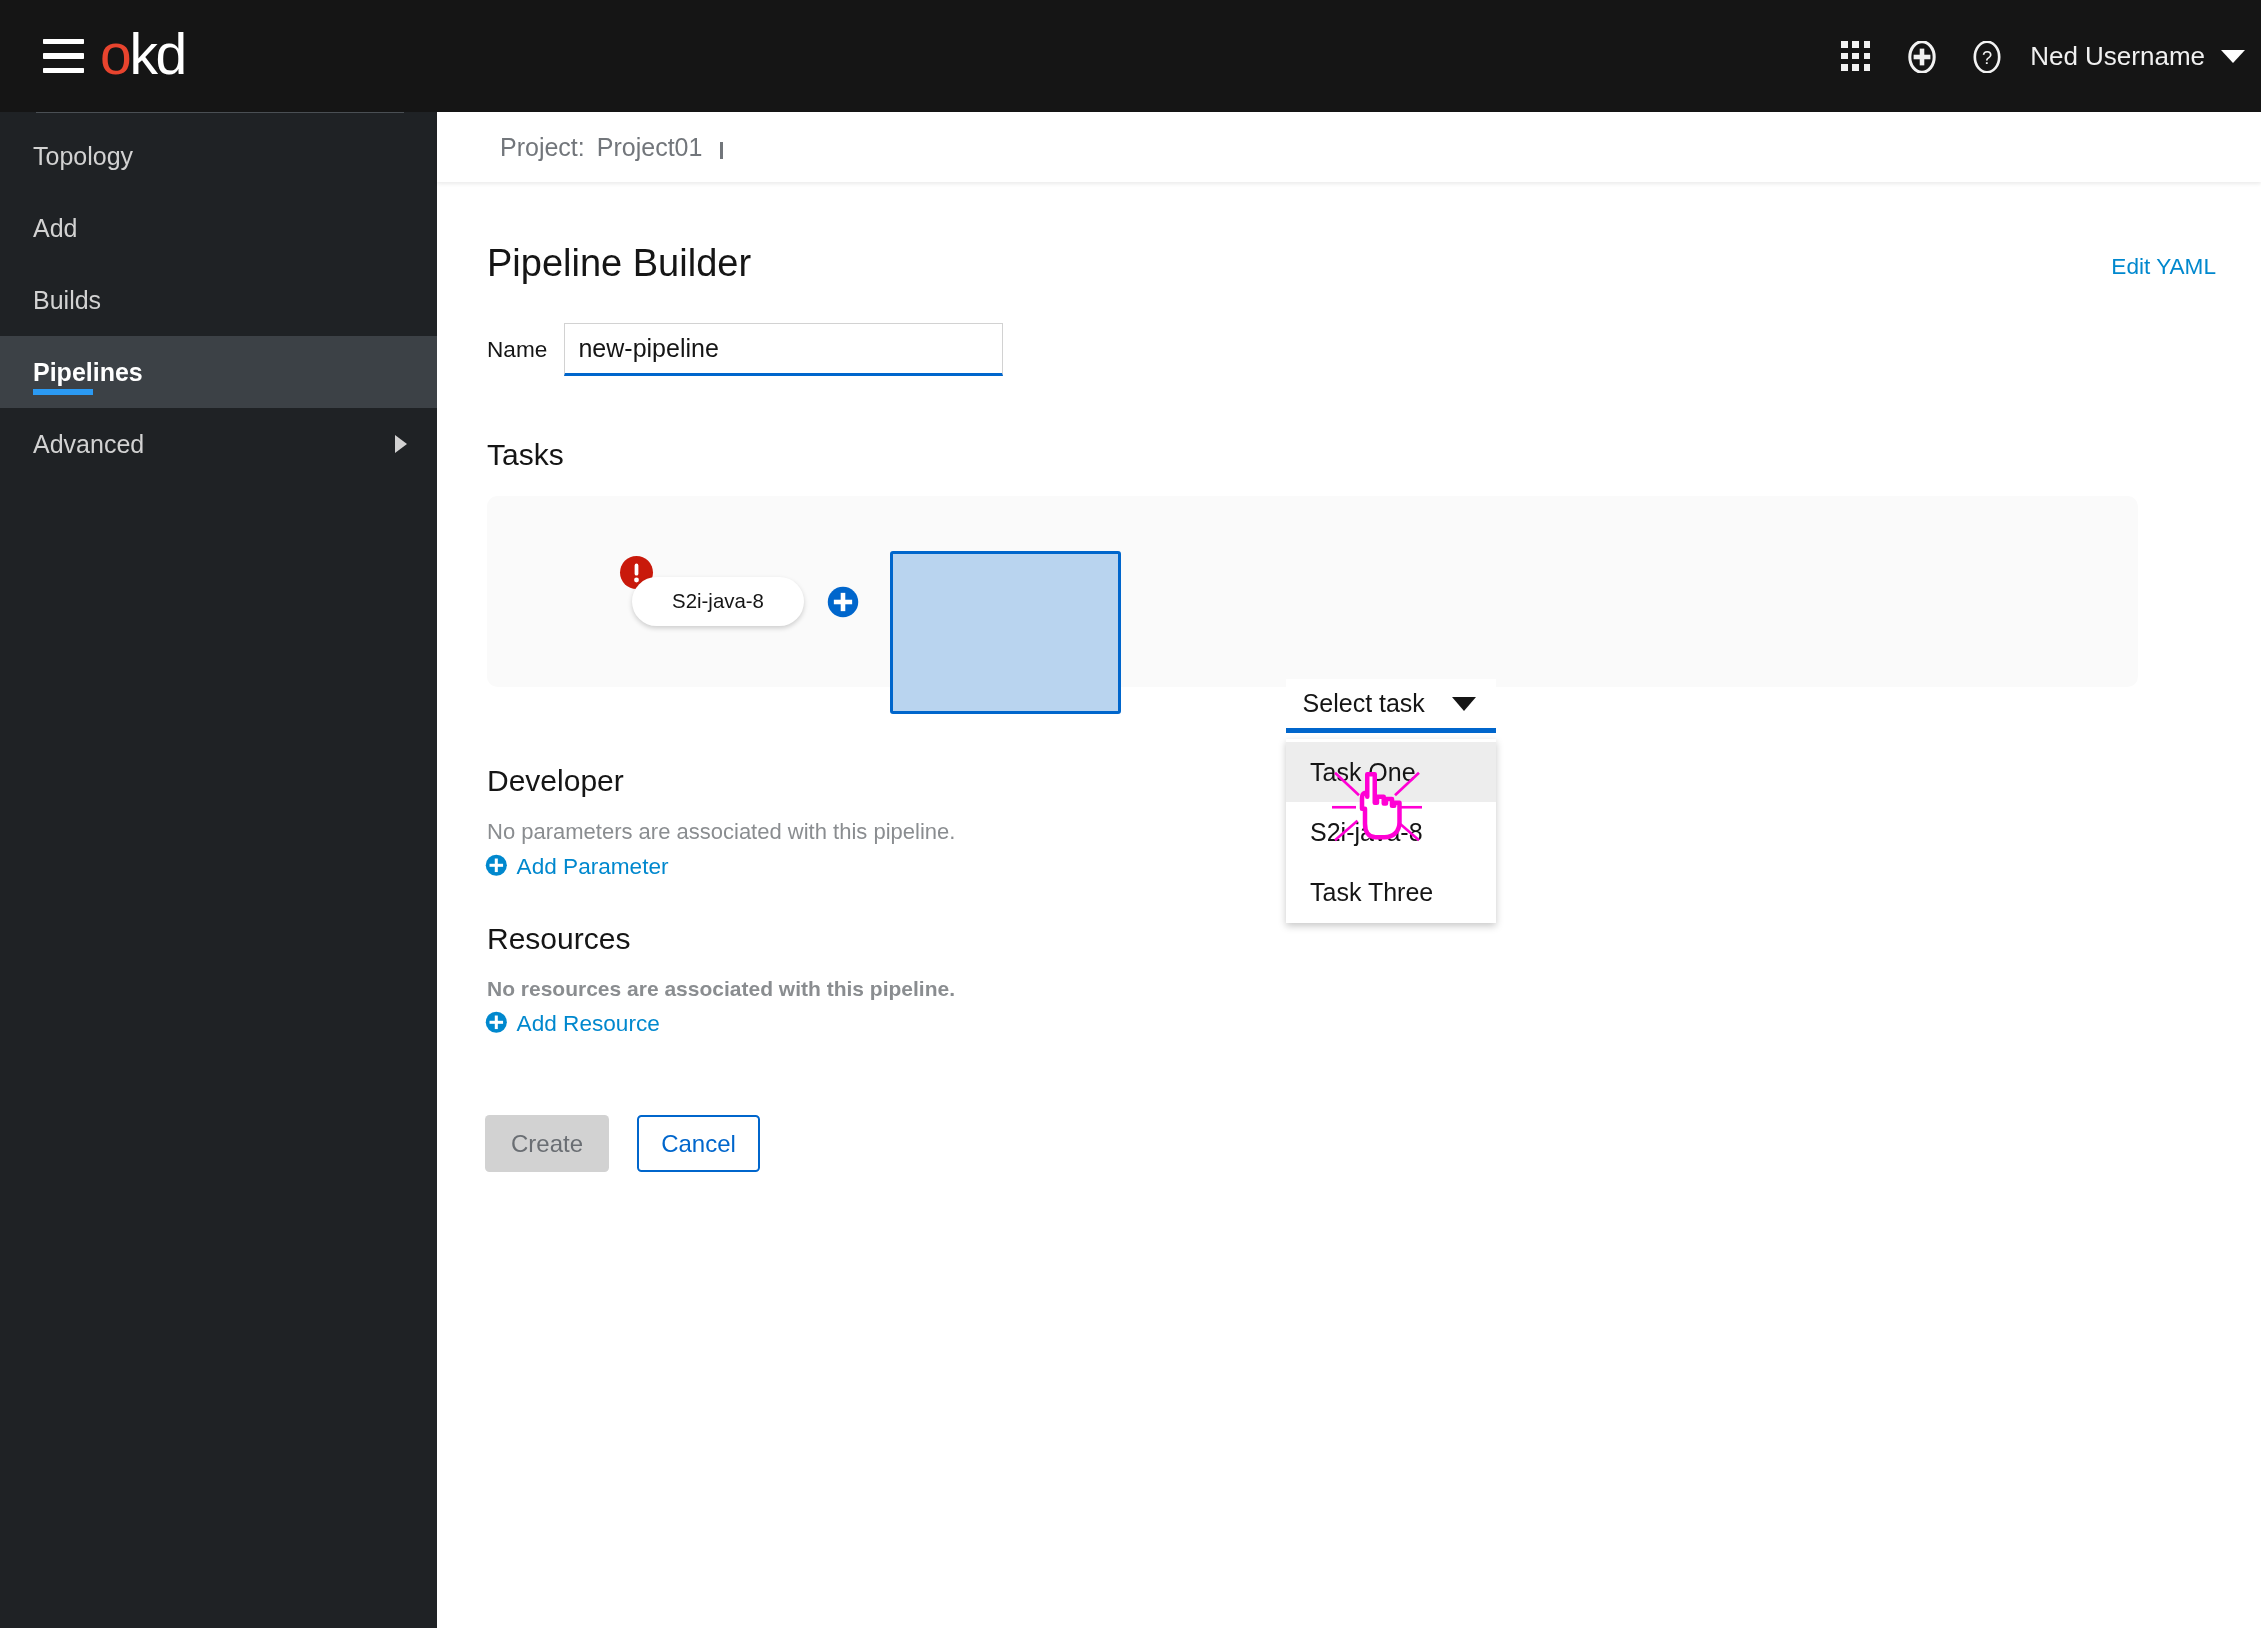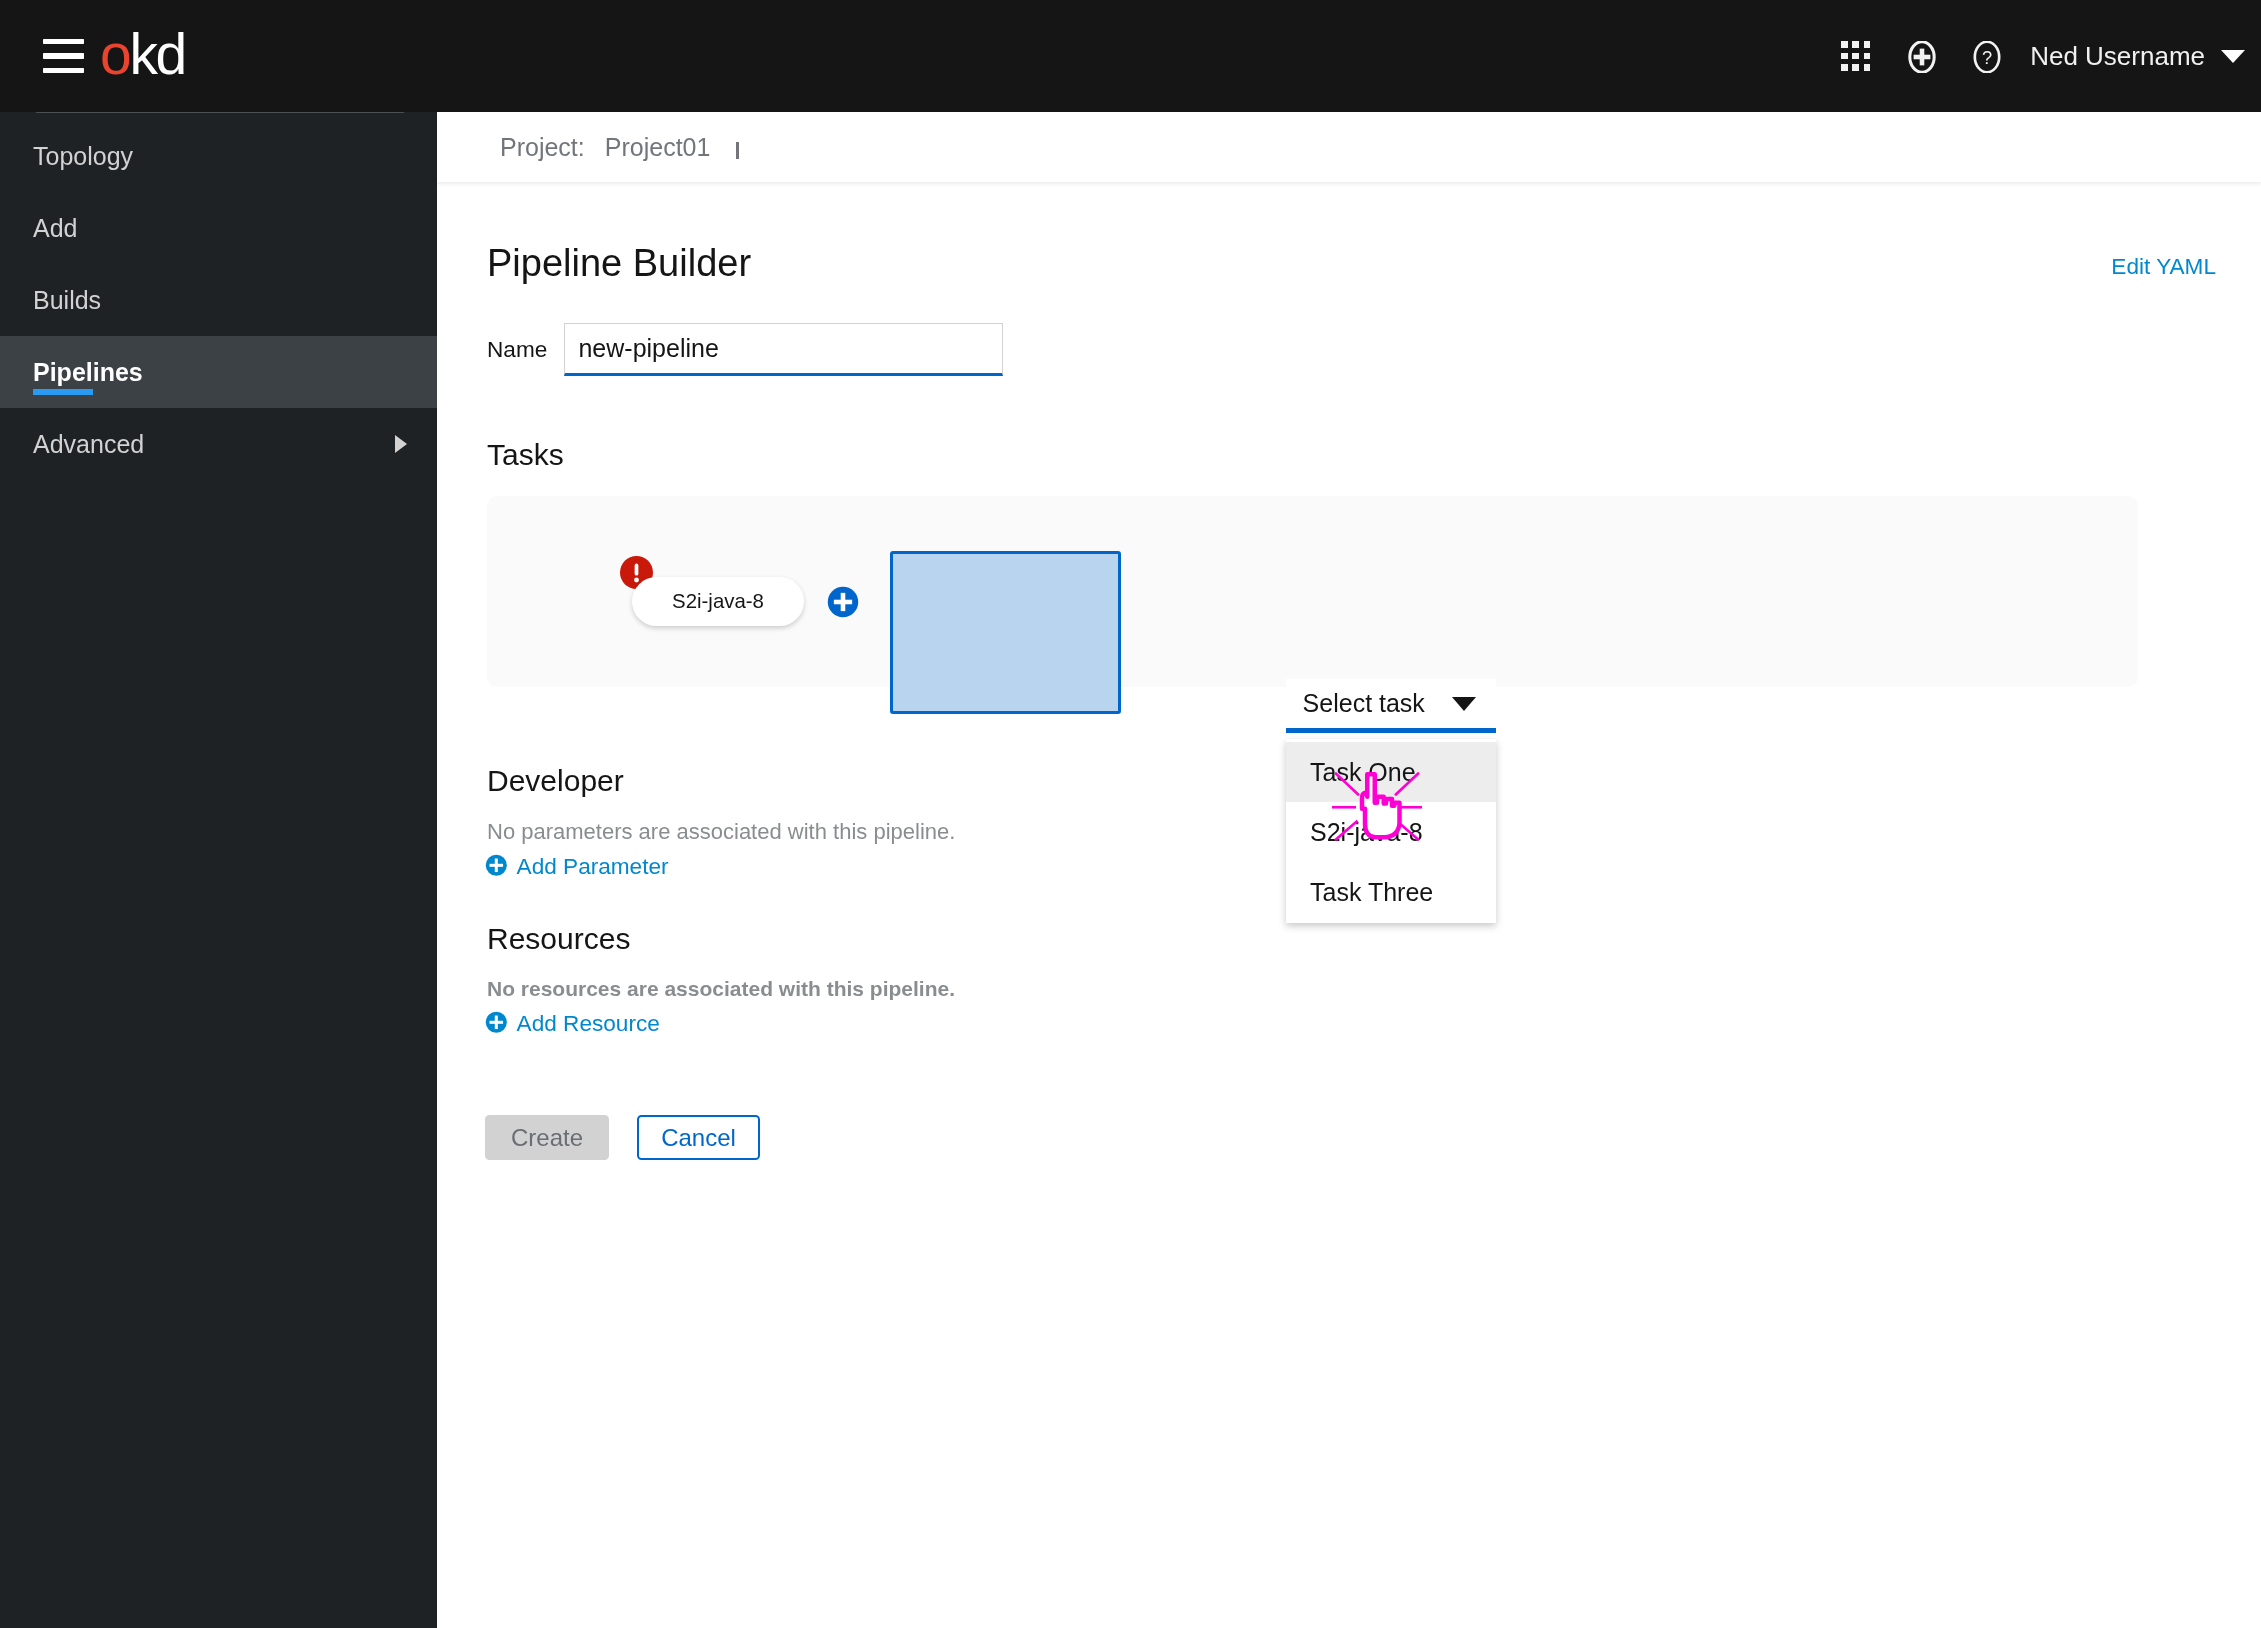--- a/index.html
+++ b/index.html
@@ -98,21 +98,21 @@
   .content {
     position: absolute; left: 437px; top: 112px; width: 1824px; height: 1516px;
     background: #ffffff;
   }
   .project-bar {
     position: absolute; left: 0; top: 0; width: 1824px; height: 70px;
     background: #ffffff;
     box-shadow: 0 1.5px 3.8px rgba(3,3,3,0.08);
     display: flex; align-items: center;
   }
-  .project-bar-inner { display: flex; align-items: baseline; padding-left: 63px; cursor: pointer; gap: 8px; }
+  .project-bar-inner { display: flex; align-items: baseline; padding-left: 63px; cursor: pointer; }
   .project-label { color: #72767b; font-size: 25px; }
   .project-value { color: #72767b; font-size: 25px; margin-left: 12px; }
   .project-caret-wrap { margin-left: 18px; position: relative; top: -3px; }
   .chev-down {
     width: 15px; height: 15px; border-right: 3.8px solid #72767b; border-bottom: 3.8px solid #72767b;
     transform: rotate(45deg);
   }
 
   .page-body { position: absolute; left: 0; top: 70px; width: 1824px; height: 1446px; }
 
@@ -211,21 +211,21 @@
     font-size: 21px; color: #8a8d90; white-space: nowrap; font-weight: bold;
   }
   .add-res-link {
     position: absolute; left: 48px; top: 829px;
     display: flex; align-items: center; cursor: pointer;
   }
   .link-text { font-size: 22.6px; color: #0088ce; margin-left: 9px; white-space: nowrap; }
 
   .btn-row { position: absolute; left: 48px; top: 933px; display: flex; align-items: center; }
   .btn {
-    height: 45px; display: flex; align-items: center; justify-content: center;
+    height: 57px; display: flex; align-items: center; justify-content: center;
     font-size: 24px; border-radius: 4.5px; cursor: pointer;
     font-family: "Liberation Sans", sans-serif;
   }
   .btn-create {
     width: 124px; background: #d2d2d2; color: #6a6e73; border: none;
   }
   .btn-cancel {
     width: 123px; background: #ffffff; color: #0066cc; border: 2.3px solid #0066cc; margin-left: 28px;
   }
 </style>

